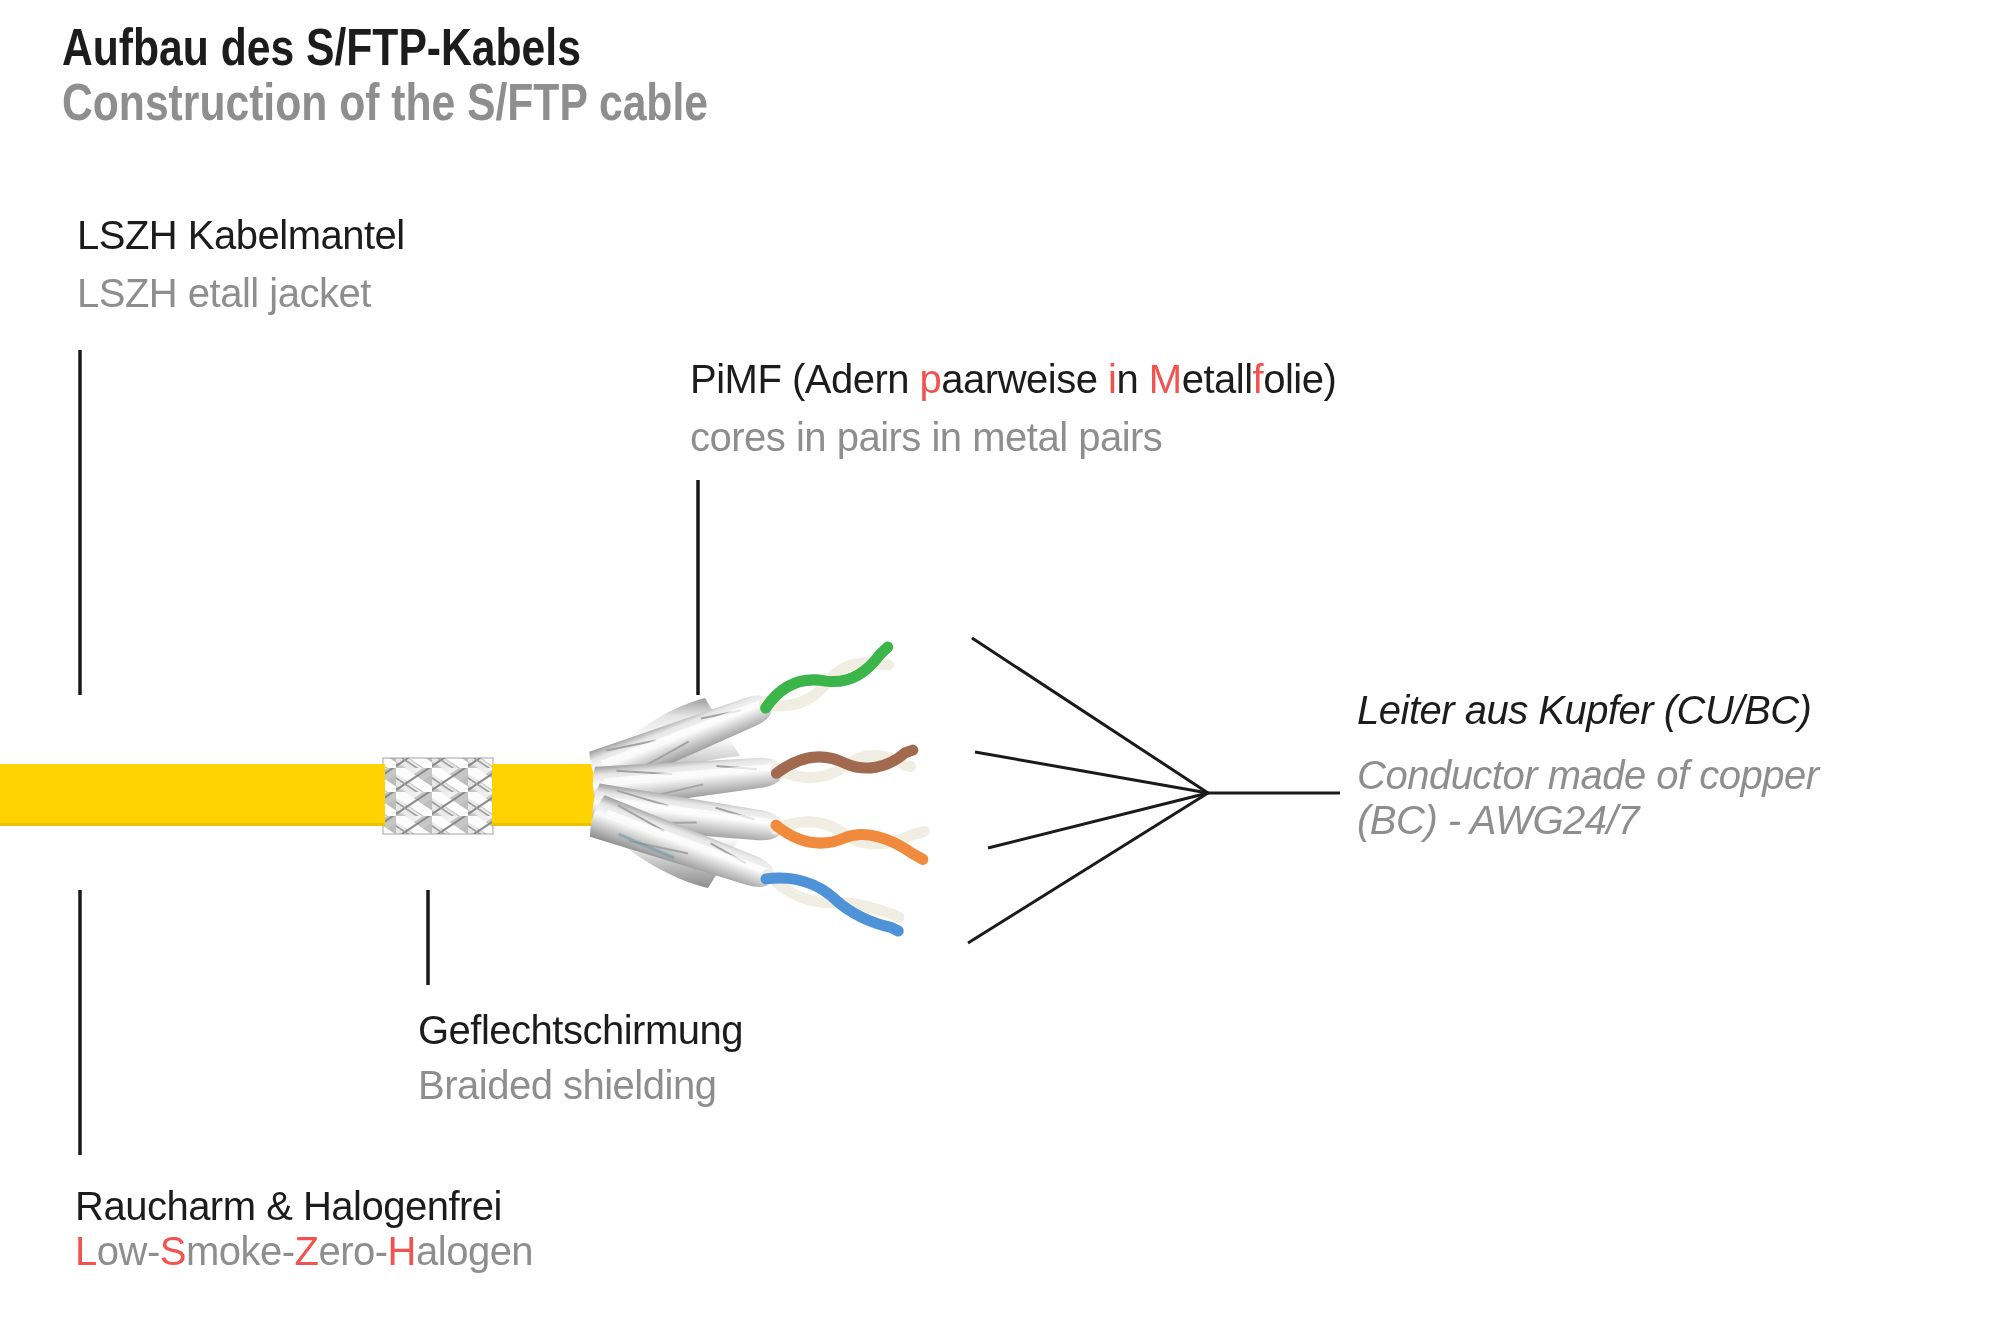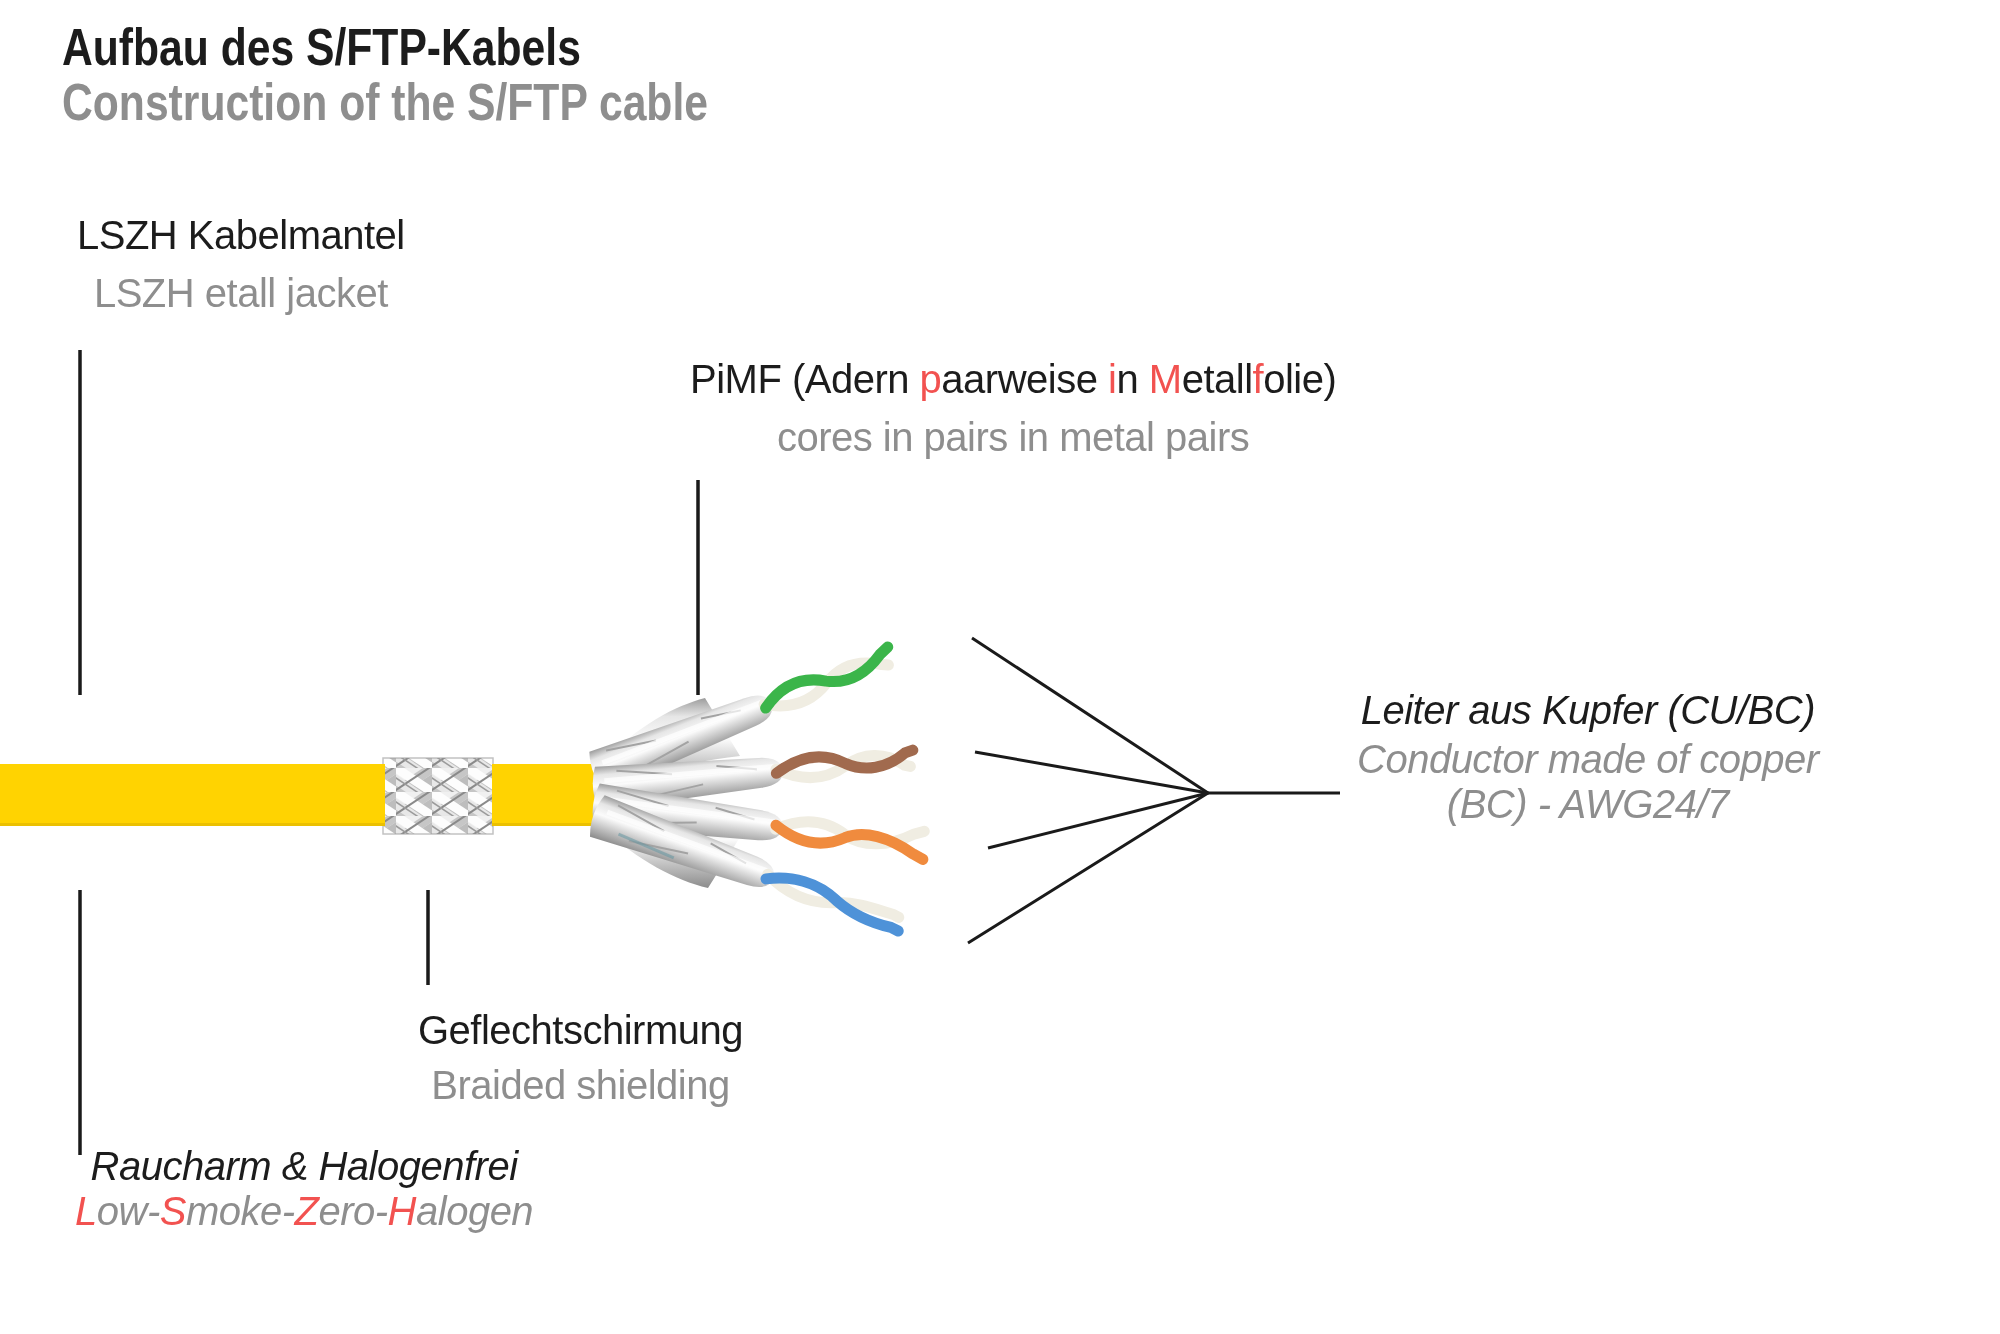--- a/index.html
+++ b/index.html
@@ -8,28 +8,28 @@
     font-family:"Liberation Sans",sans-serif;overflow:hidden;
   }
   .abs{position:absolute;}
   svg{display:block;}
   .hdr{
     left:62px;top:20px;line-height:55px;font-size:52px;font-weight:bold;
     transform:scaleX(0.82);transform-origin:0 0;white-space:nowrap;
   }
   .hdr-de{color:#1c1c1c;}
   .hdr-en{color:#8e8e8e;}
-  .lbl{font-size:40px;letter-spacing:-0.5px;white-space:nowrap;color:#1c1c1c;text-align:center;}
+  .lbl{font-size:40px;letter-spacing:-0.5px;white-space:nowrap;color:#1c1c1c;}
   .lbl .sub{color:#8e8e8e;}
   .blk-jacket{left:77px;top:206px;line-height:58px;}
   .blk-pimf{left:690px;top:350px;line-height:58px;}
   .blk-conductor{left:1357px;top:688px;line-height:45px;font-style:italic;}
-  .blk-conductor .sub-group{margin-top:4px;}
+  .blk-conductor .sub-group{margin-top:20px;}
   .blk-braid{left:418px;top:1003px;line-height:55px;}
-  .blk-lszh{left:75px;top:1144px;line-height:45px;font-style:italic;}
+  .blk-lszh{left:75px;top:1184px;line-height:45px;}
 </style>
 </head>
 <body>
 
 <div id="canvas">
 
   <svg class="abs" style="left:0;top:0" width="2000" height="1334" viewBox="0 0 2000 1334">
     <defs>
       <linearGradient id="fg" x1="0" y1="0" x2="0" y2="1">
         <stop offset="0" stop-color="#9C9C9C"></stop>

